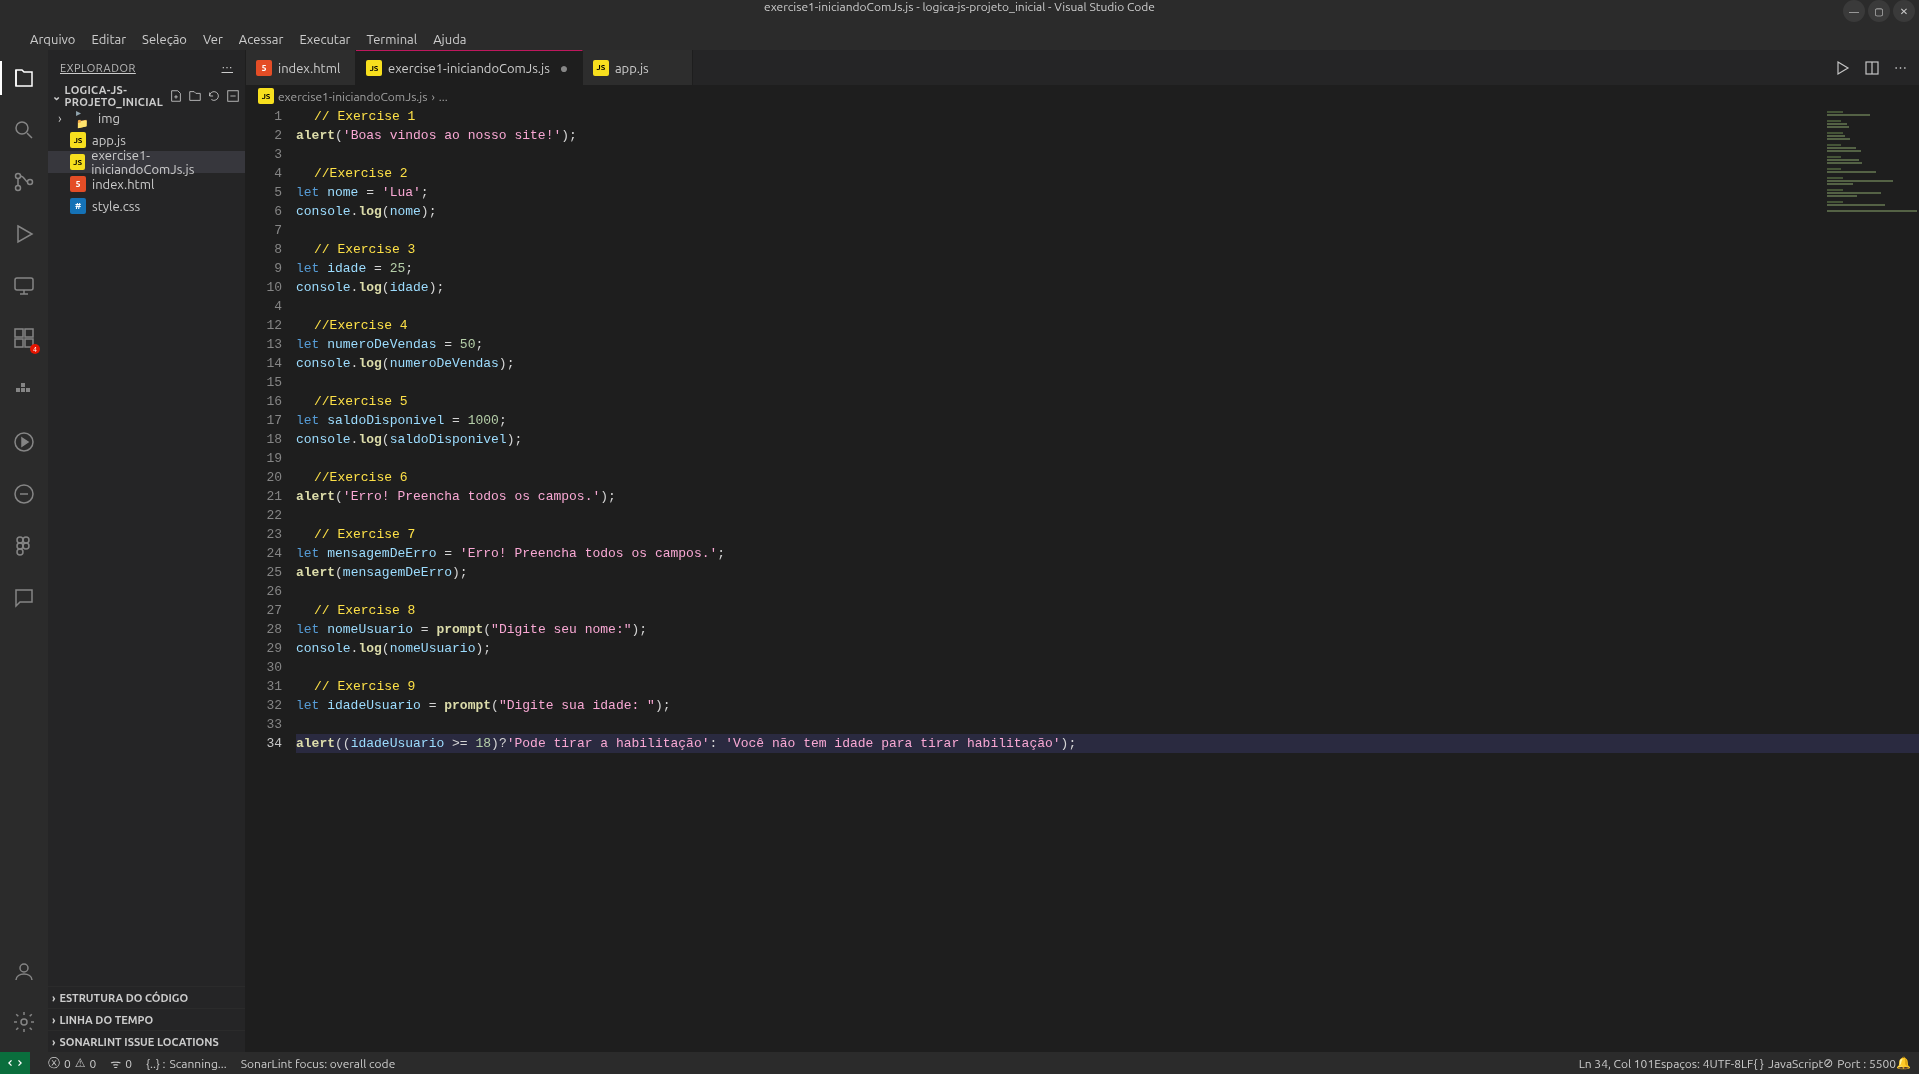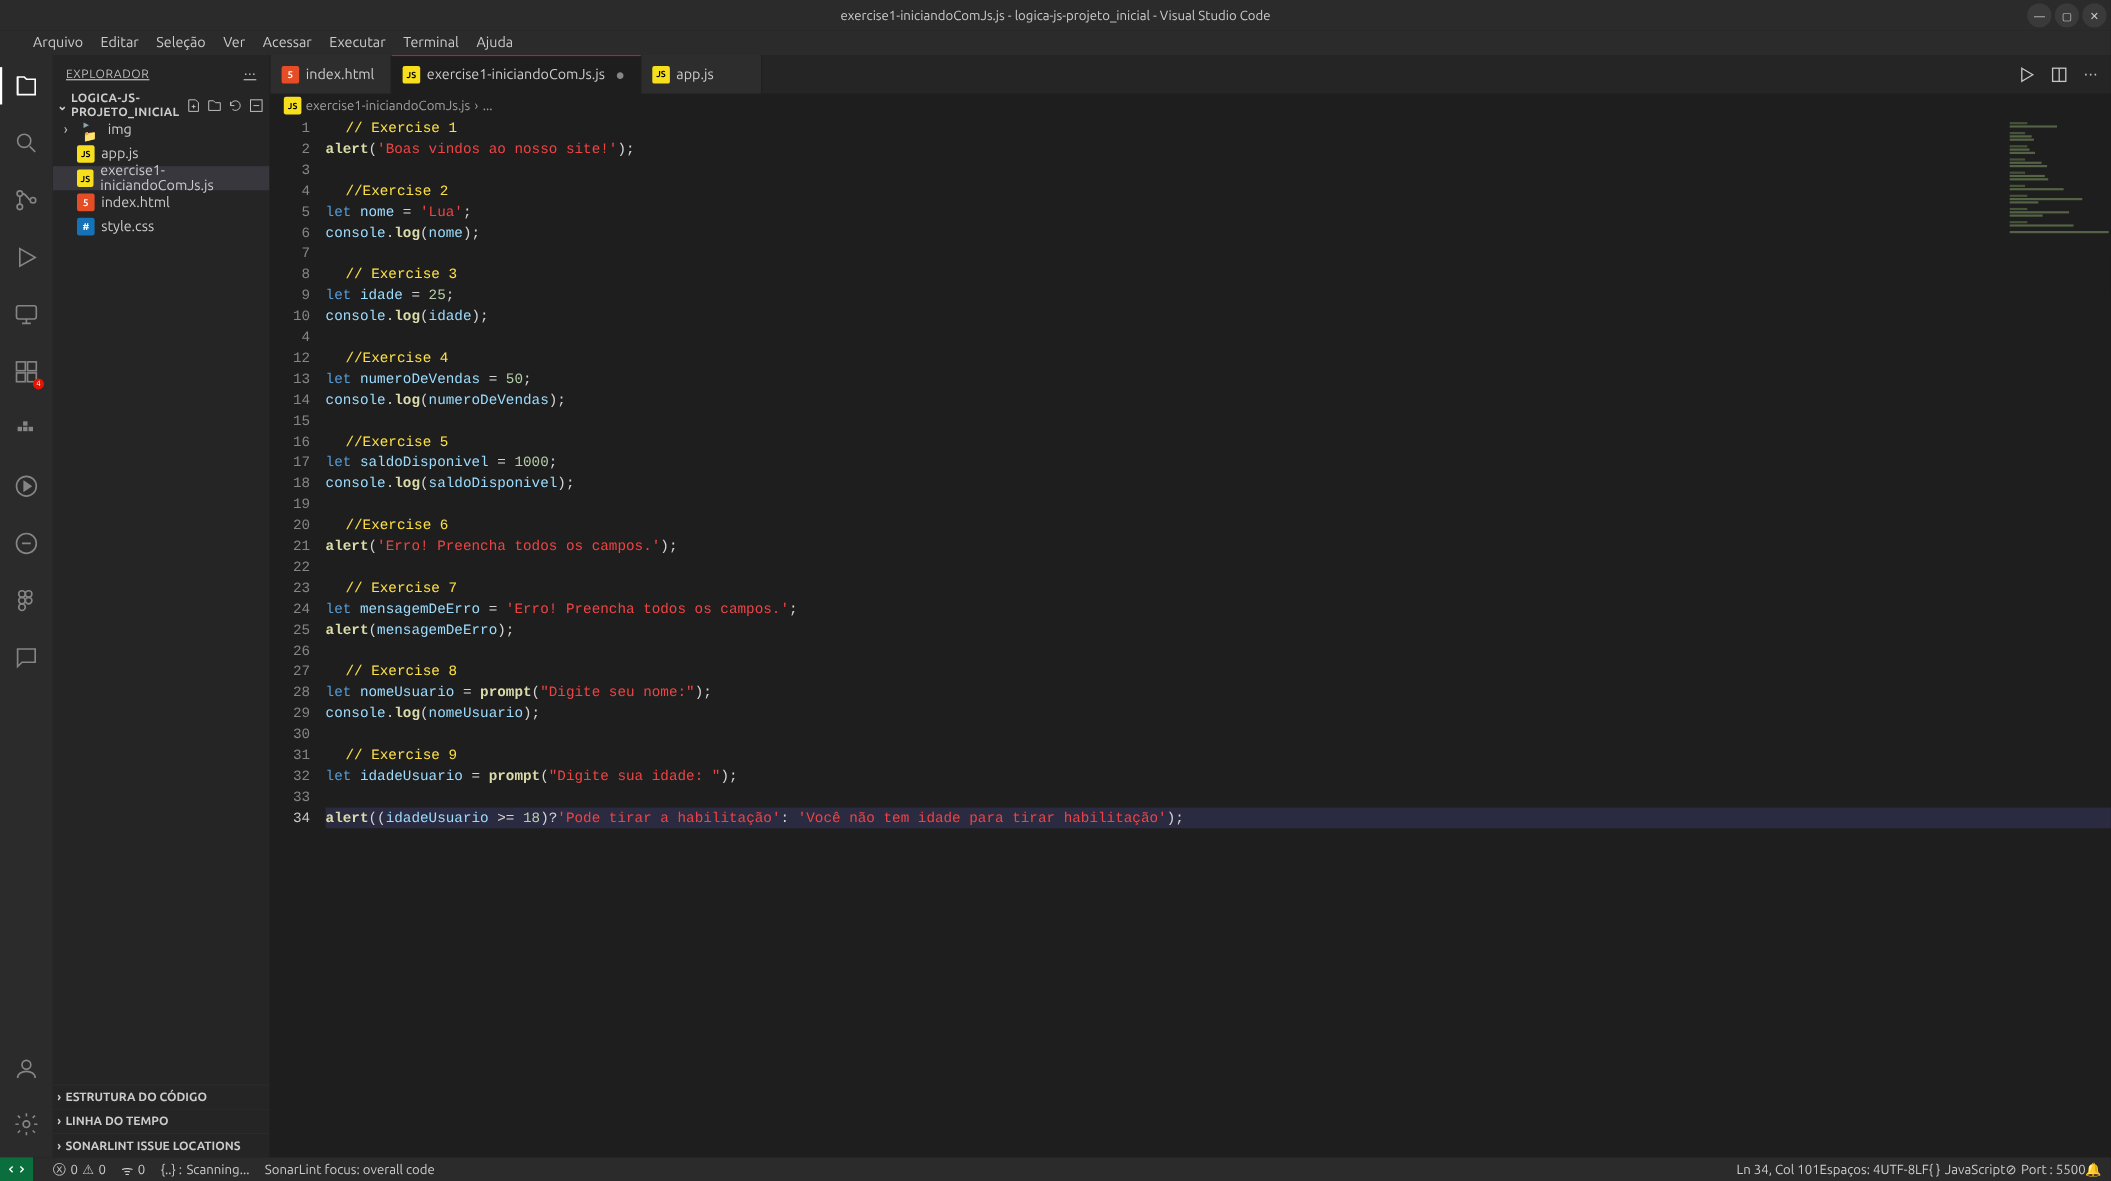--- a/index.html
+++ b/index.html
@@ -9,21 +9,20 @@
   color: #cccccc;
   width: 1919px;
   height: 1074px;
   overflow: hidden;
   font-size: 13px;
 }
 .titlebar {
   height: 28px;
   background: #2b2b2b;
   display: flex;
-  align-items: center;
   justify-content: center;
   position: relative;
 }
 .titlebar-title { font-size: 12px; color: #cccccc; }
 .window-controls { position: absolute; right: 4px; display: flex; gap: 3px; }
 .window-btn {
   width: 22px; height: 22px; display: flex; align-items: center; justify-content: center;
   border-radius: 11px; background: #3a3a3a; color: #ccc; font-size: 10px; cursor: pointer;
 }
 .menubar {
@@ -112,21 +111,21 @@
 .code-area { flex: 1; display: flex; font-family: "Consolas", "Courier New", monospace; font-size: 13px; line-height: 19px; position: relative; }
 .gutter { width: 50px; text-align: right; color: #858585; padding-right: 14px; padding-top: 0; user-select:none; }
 .code-lines { flex: 1; white-space: pre; padding-top: 0; position: relative; }
 .line { height: 19px; }
 .line.current { background: #2a2a40; }
 .gutter .line.current-ln { color: #c6c6c6; }
 .tok-comment { color: #fde047; margin-left: 18px; }
 .tok-keyword { color: #569cd6; }
 .tok-fn { color: #dcdcaa; font-weight: bold; }
 .tok-var { color: #9cdcfe; }
-.tok-str { color: #ef4444; }
+.tok-str { color: #f9a8d4; }
 .tok-num { color: #b5cea8; }
 .tok-obj { color: #9cdcfe; }
 .tok-punc { color: #d4d4d4; }
 .minimap {
   position: absolute; right: 0; top: 57px; width: 96px; height: 160px;
   background: #1e1e1e; opacity: 0.9; overflow:hidden; font-size: 2px; line-height:3px;
   color:#666; padding: 4px;
 }
 .minimap .mbar { height:2px; margin-bottom:1px; background:#5a6a4a; }
 .statusbar {

